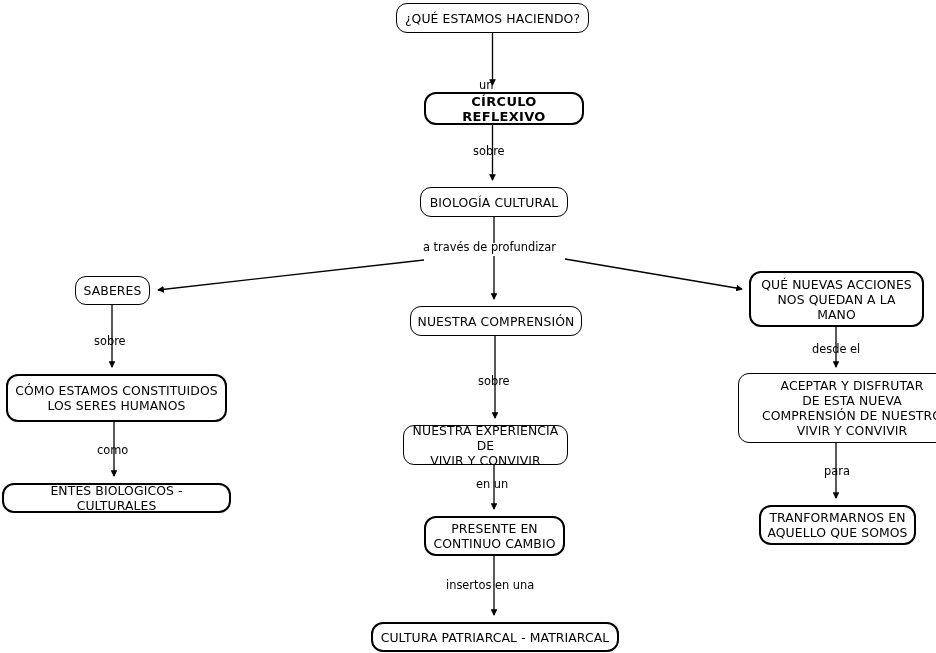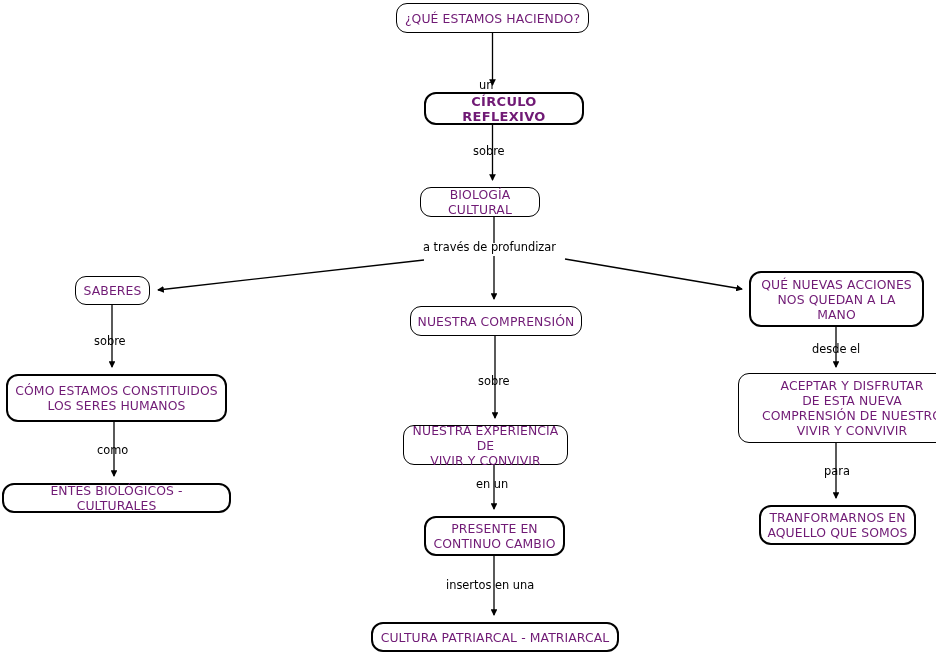--- a/index.html
+++ b/index.html
@@ -26,21 +26,21 @@
   .node {
     position: absolute;
     box-sizing: border-box;
     display: flex;
     align-items: center;
     justify-content: center;
     text-align: center;
     background: #ffffff;
     border: 1.6px solid #000000;
     border-radius: 11px;
-    color: #701a75;
+    color: #000000;
     font-size: 12.4px;
     line-height: 15px;
     letter-spacing: 0.1px;
     white-space: pre-line;
     padding: 2px 6px;
   }
   .node.thick {
     border-width: 2.6px;
     border-radius: 12px;
   }
@@ -121,21 +121,21 @@
 
     <g>
       <line x1="836" y1="443" x2="836" y2="498" stroke="#000000" stroke-width="1.3" marker-end="url(#arrow)"></line>
     </g>
   </svg>
 
   <div class="node" style="left:396px; top:3px; width:193px; height:30px;">¿QUÉ ESTAMOS HACIENDO?</div>
 
   <div class="node thick bold" style="left:412px; top:92px; width:160px; height:33px;">CÍRCULO REFLEXIVO</div>
 
-  <div class="node" style="left:420px; top:187px; width:120px; height:30px;">BIOLOGÍA CULTURAL</div>
+  <div class="node" style="left:420px; top:187px; width:148px; height:30px;">BIOLOGÍA CULTURAL</div>
 
   <div class="node" style="left:75px; top:276px; width:75px; height:29px;">SABERES</div>
 
   <div class="node" style="left:410px; top:306px; width:172px; height:30px;">NUESTRA COMPRENSIÓN</div>
 
   <div class="node thick" style="left:749px; top:271px; width:175px; height:56px;">QUÉ NUEVAS ACCIONES
 NOS QUEDAN A LA MANO</div>
 
   <div class="node thick" style="left:6px; top:374px; width:221px; height:48px;">CÓMO ESTAMOS CONSTITUIDOS
 LOS SERES HUMANOS</div>

